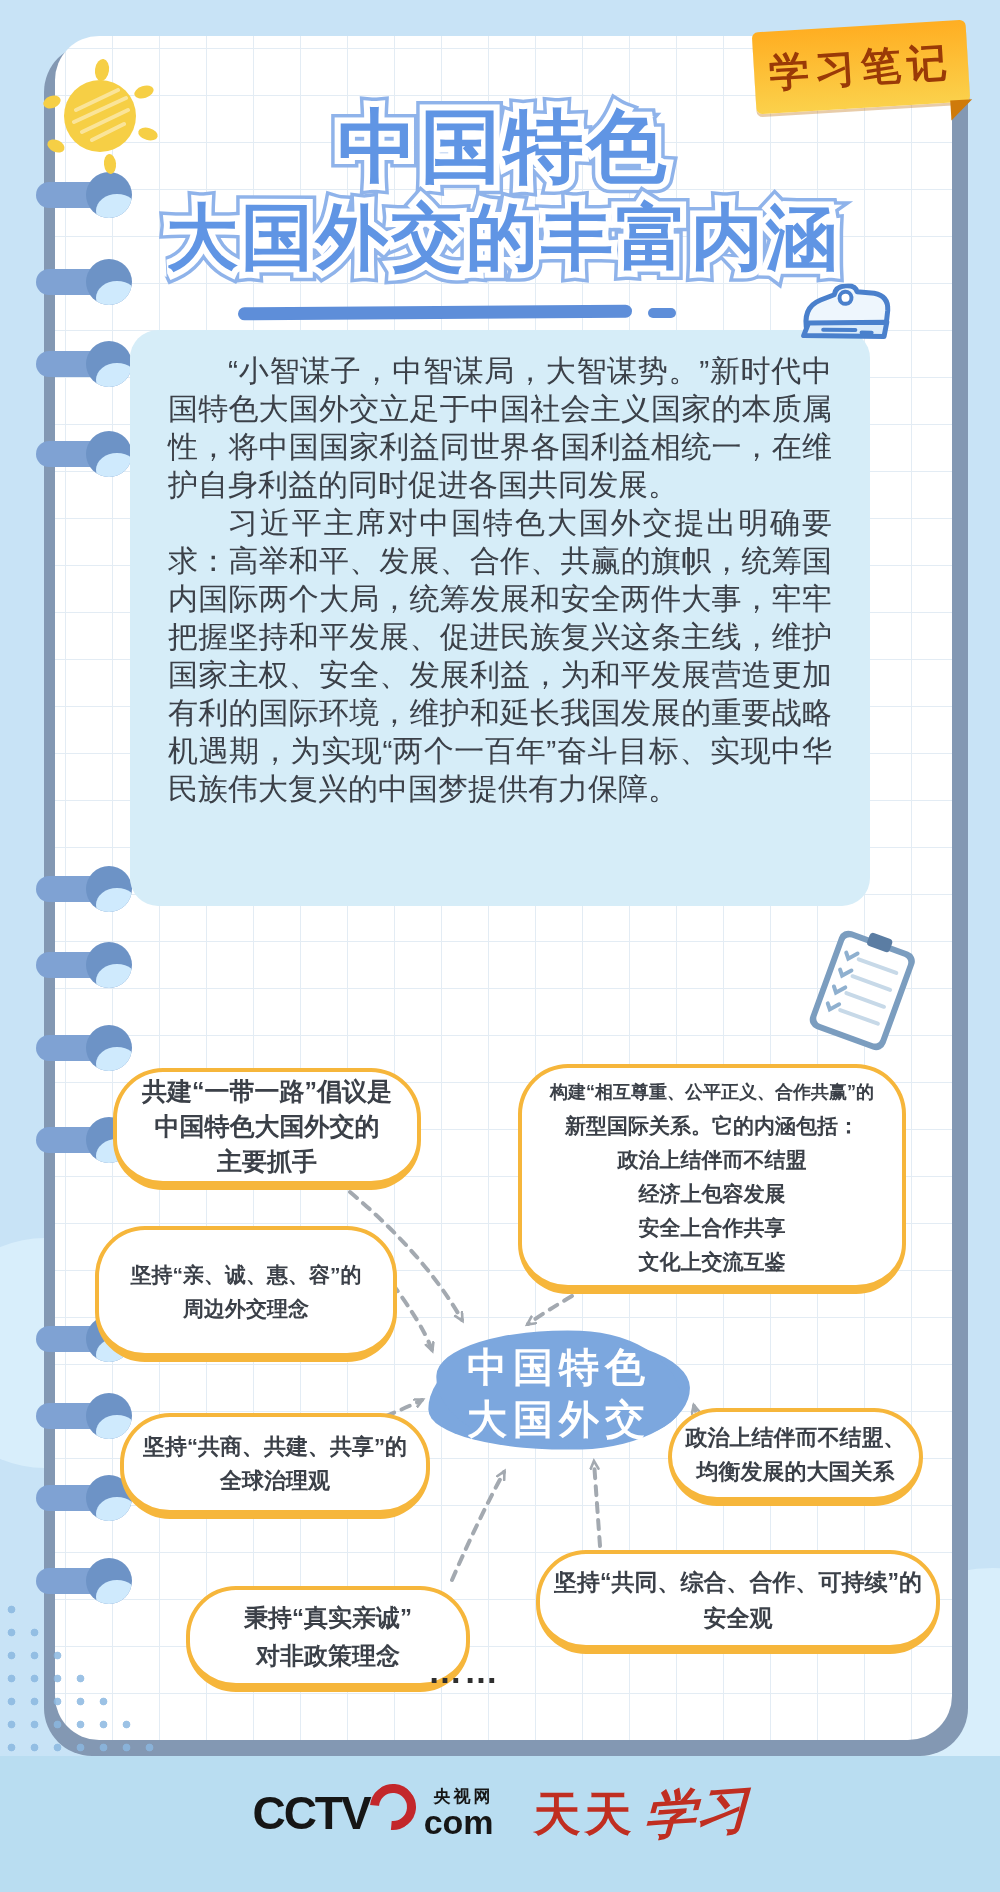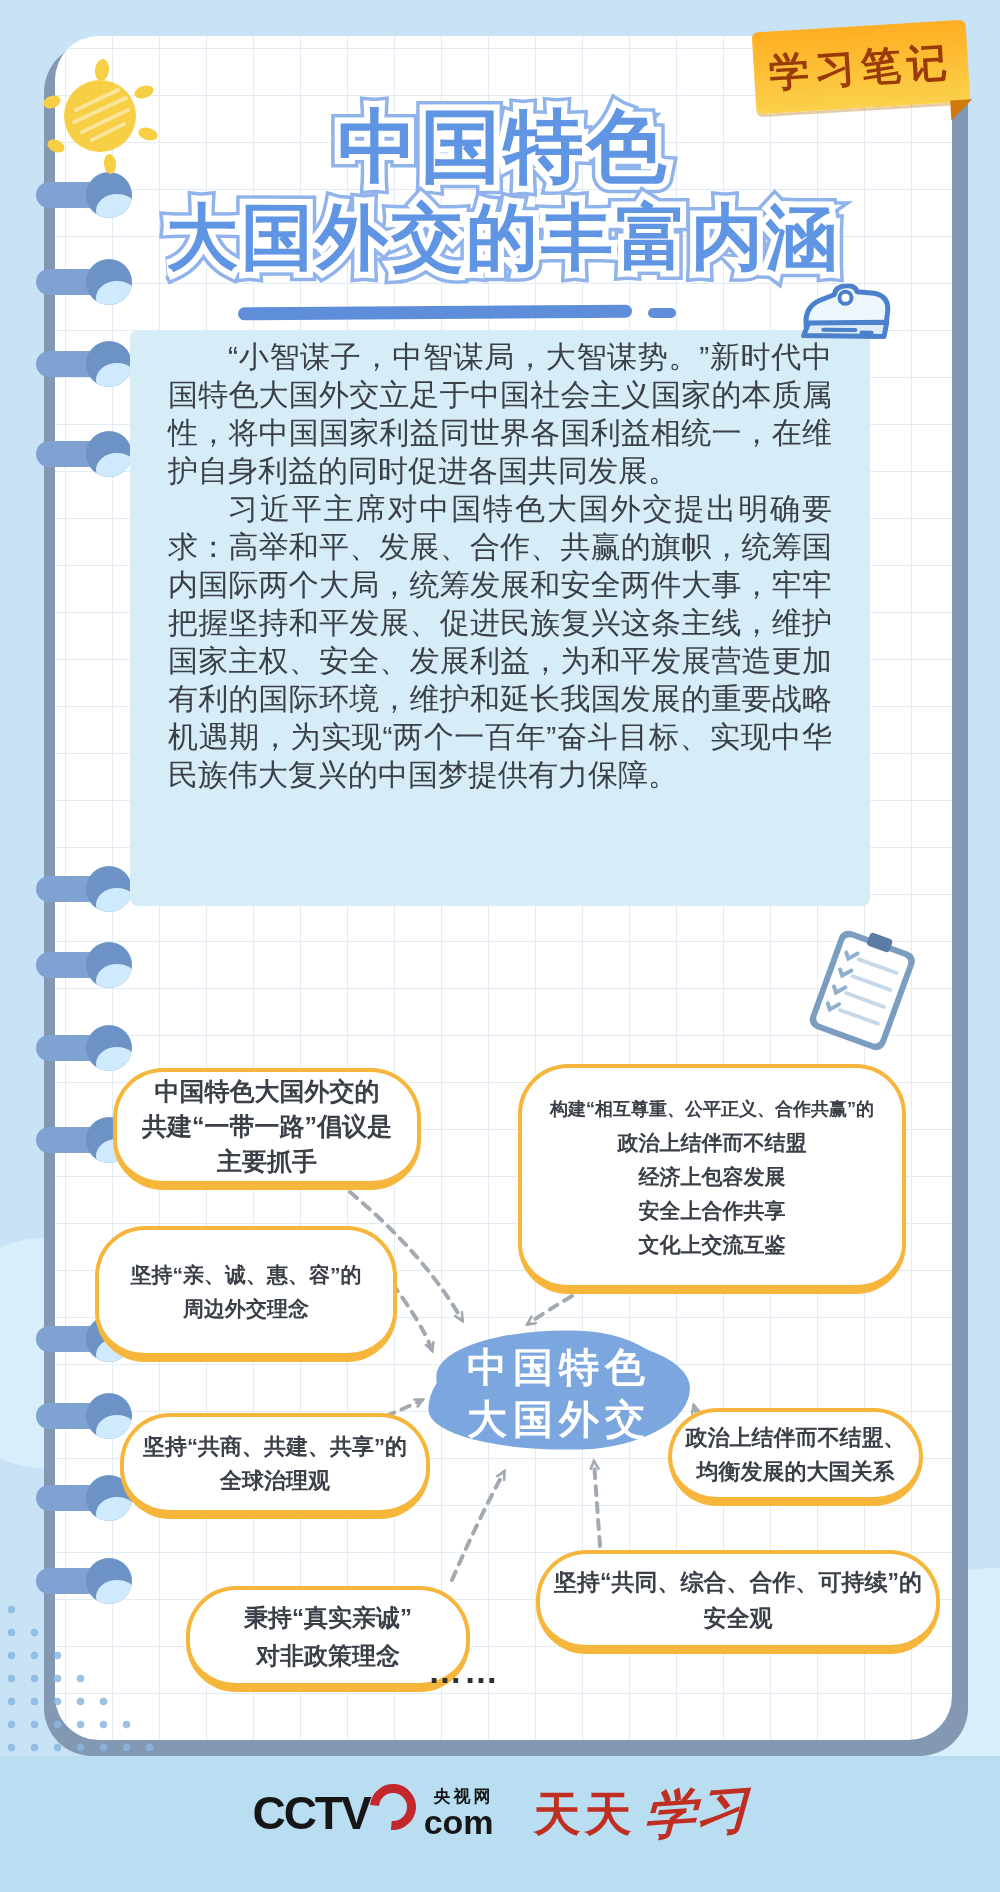--- a/index.html
+++ b/index.html
@@ -55,21 +55,21 @@
   .title-line .fill{position:relative;color:#6095e4;}
   .title-l1{top:94px;font-size:80px;}
   .title-l2{top:190px;font-size:72px;}
 
   .underline{position:absolute;left:238px;top:306px;width:394px;height:13px;border-radius:7px;
     background:#5e8ed9;transform:rotate(-.4deg);z-index:5;}
   .underline-dash{position:absolute;left:648px;top:308px;width:28px;height:10px;border-radius:5px;background:#5e8ed9;z-index:5;}
 
   
   .intro-card{position:absolute;left:130px;top:330px;width:740px;height:576px;z-index:5;
-    background:#d6edf8;border-radius:8px;box-sizing:border-box;padding:8px 38px;
+    background:#d6edf8;border-radius:28px;box-sizing:border-box;padding:22px 38px;
     color:#3b4048;font-size:30px;line-height:38px;text-align:justify;}
   .intro-card p{margin:0;text-indent:2em;}
 
   .clip-icon{position:absolute;left:792px;top:284px;z-index:6;transform:rotate(-5deg);}
   .clipboard-icon{position:absolute;left:796px;top:926px;z-index:6;}
 
   
   .bubble{position:absolute;z-index:6;background:#fff;border:4px solid #f6b63b;border-bottom-width:9px;
     border-radius:50px;box-sizing:border-box;display:flex;flex-direction:column;justify-content:center;
     align-items:center;text-align:center;color:#3b4048;font-weight:600;}
@@ -249,26 +249,27 @@
     <path d="M572,1296 Q548,1310 528,1324" marker-end="url(#ah)"></path>
     <path d="M382,1270 Q422,1322 432,1350" marker-end="url(#ah)"></path>
     <path d="M338,1434 Q385,1418 422,1400" marker-end="url(#ah)"></path>
     <path d="M452,1580 Q478,1520 504,1472" marker-end="url(#ah)"></path>
     <path d="M600,1546 L594,1462" marker-end="url(#ah)"></path>
     <path d="M720,1474 Q702,1438 694,1406" marker-end="url(#ah)"></path>
   </g>
 </svg>
 
 <div class="bubble b1">
+  <div class="line">共建“一带一路”倡议是</div>
   <div class="line">中国特色大国外交的</div>
-  <div class="line">共建“一带一路”倡议是</div>
   <div class="line">主要抓手</div>
 </div>
 <div class="bubble b2">
   <div class="line">构建“相互尊重、公平正义、合作共赢”的</div>
+  <div class="line">新型国际关系。它的内涵包括：</div>
   <div class="line">政治上结伴而不结盟</div>
   <div class="line">经济上包容发展</div>
   <div class="line">安全上合作共享</div>
   <div class="line">文化上交流互鉴</div>
 </div>
 <div class="bubble b3">
   <div class="line">坚持“亲、诚、惠、容”的</div>
   <div class="line">周边外交理念</div>
 </div>
 <div class="bubble b4">

